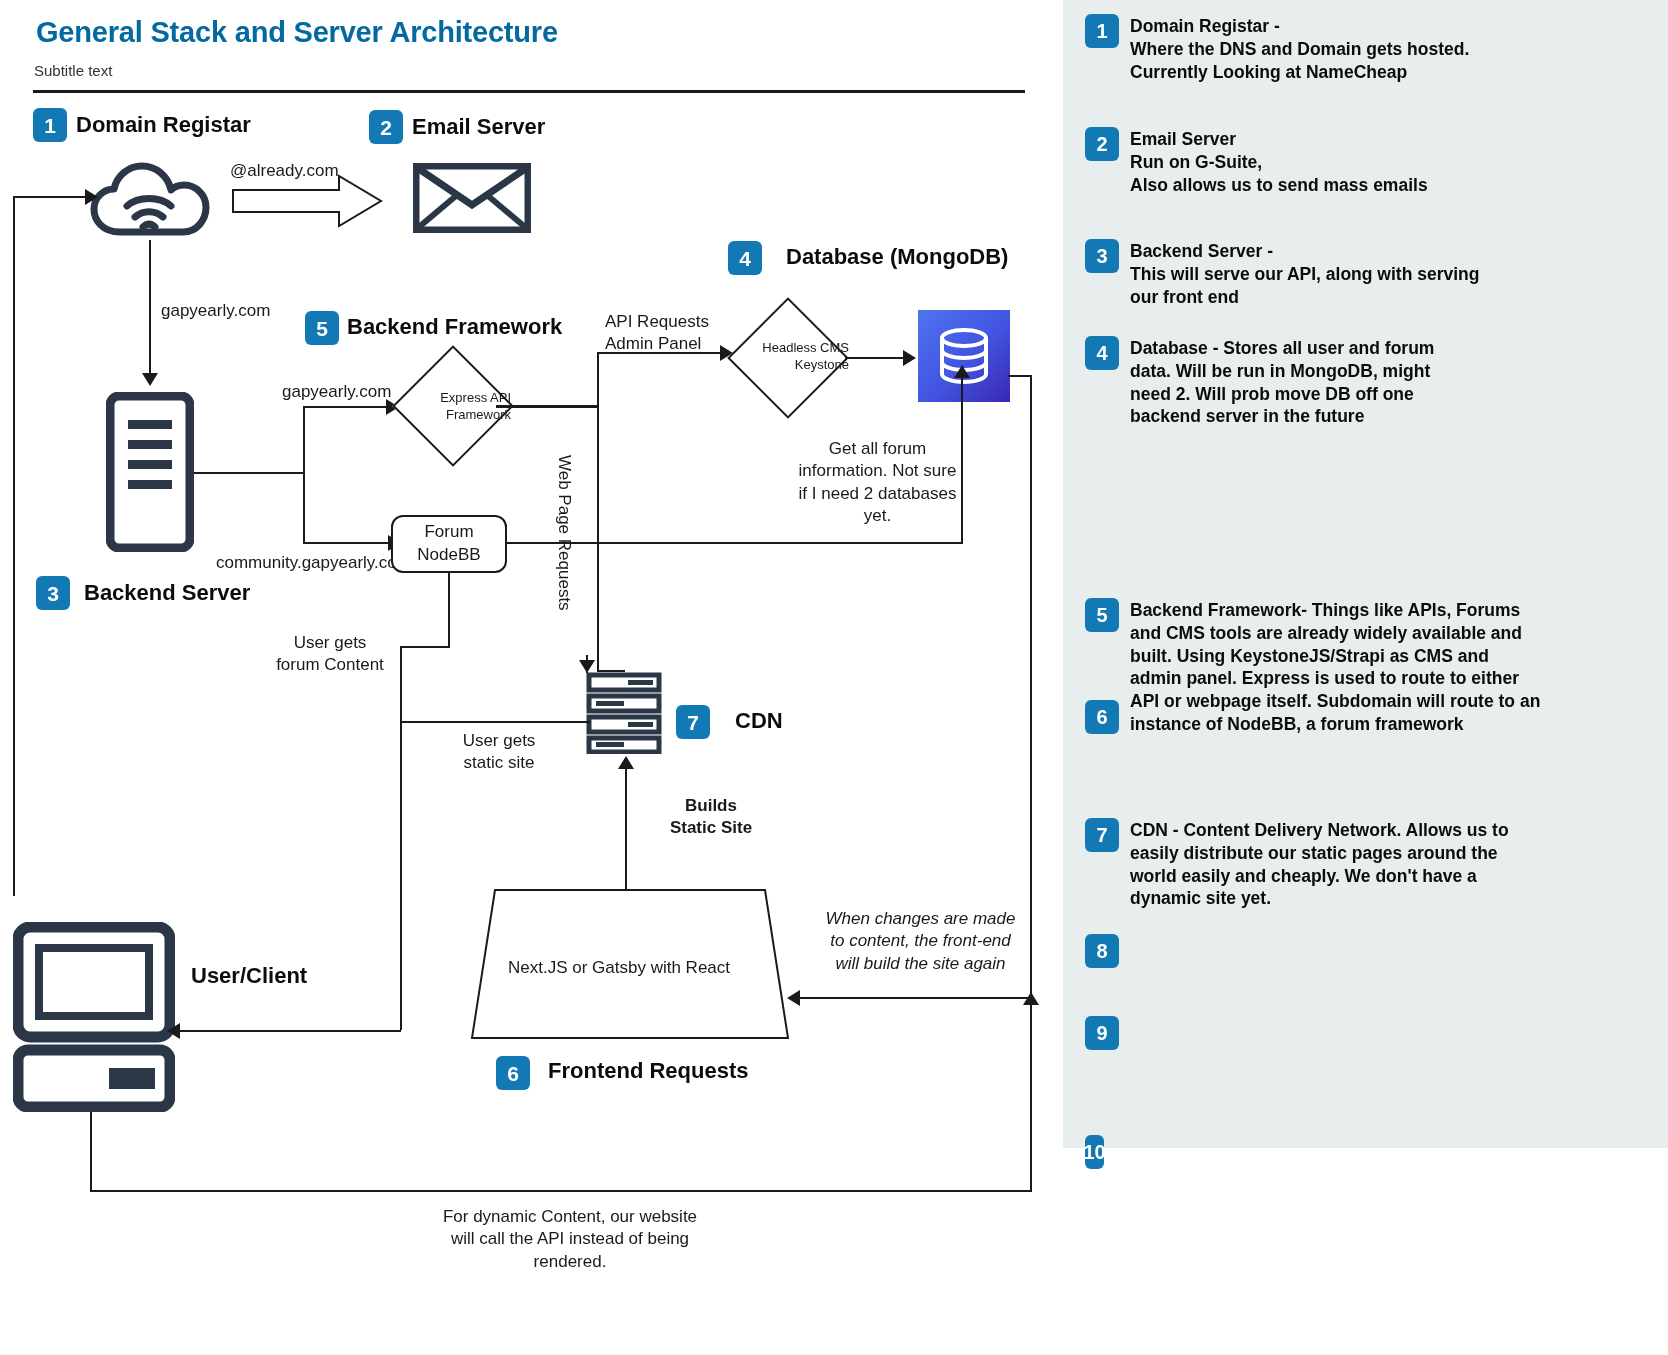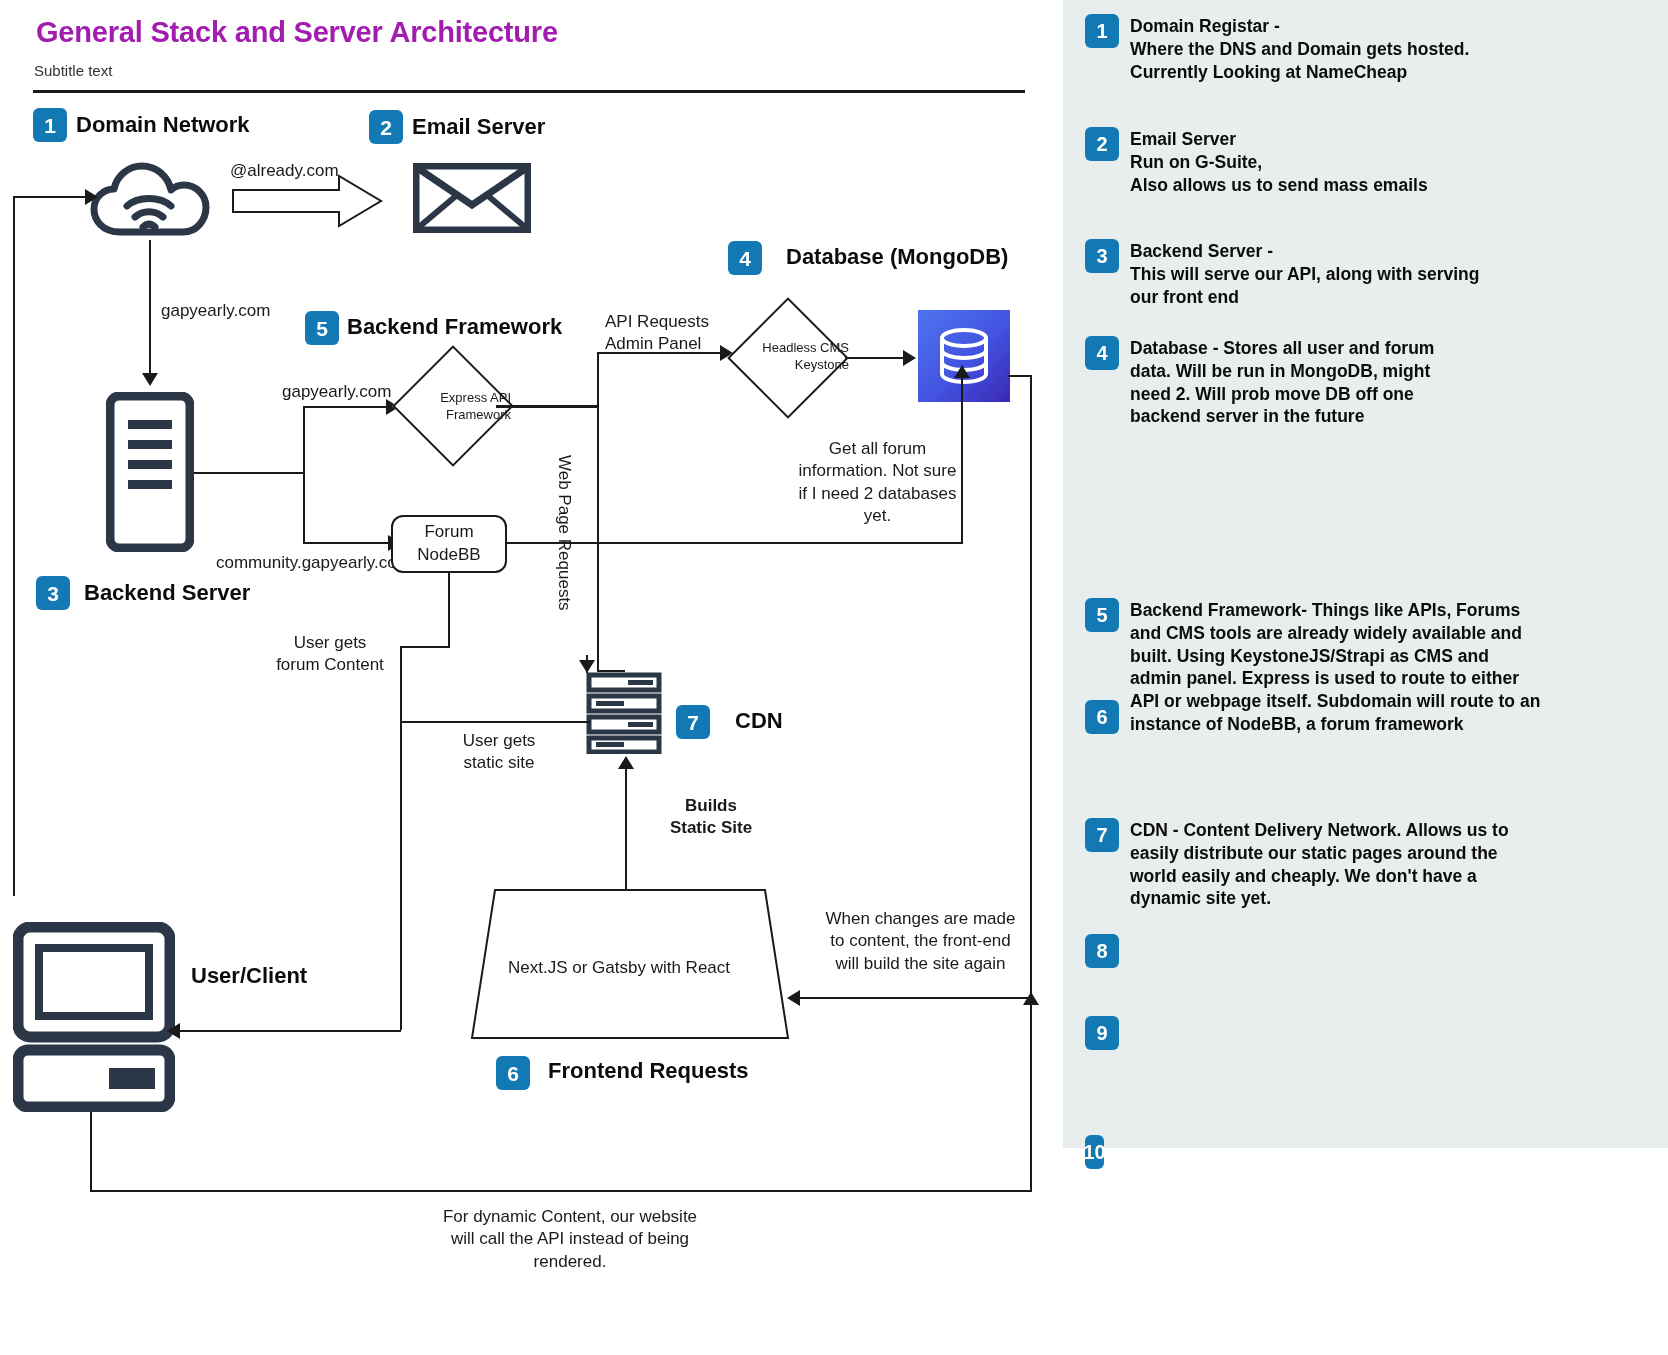--- a/index.html
+++ b/index.html
@@ -15,21 +15,21 @@
     overflow: hidden;
     background: #ffffff;
   }
 
   
   #diagram-title {
     position: absolute;
     left: 36px; top: 16px;
     font-size: 29px;
     font-weight: bold;
-    color: #a21caf;
+    color: #0369a1;
     letter-spacing: -0.2px;
     white-space: nowrap;
   }
   #diagram-subtitle {
     position: absolute;
     left: 34px; top: 62px;
     font-size: 15px;
     color: #333333;
   }
   #header-rule {
@@ -150,21 +150,21 @@
 </head>
 <body>
 
 <div id="page">
 
   <div id="diagram-title">General Stack and Server Architecture</div>
   <div id="diagram-subtitle">Subtitle text</div>
   <div id="header-rule"></div>
 
   <div class="badge" style="left:33px; top:108px;">1</div>
-  <div class="node-title" style="left:76px; top:112px;">Domain Network</div>
+  <div class="node-title" style="left:76px; top:112px;">Domain Registar</div>
 
   <div style="position:absolute; left:86px; top:160px; width:130px; height:80px;">
     <svg width="130" height="80" viewBox="0 0 130 80">
       <path d="M34 72 C16 72 8 60 8 49 C8 38 17 29 28 29 C31 15 43 6 56 6 C70 6 82 16 85 30 C88 27 93 25 98 25 C110 25 120 35 120 47 C120 60 111 72 97 72 Z" fill="none" stroke="#2b3647" stroke-width="7" stroke-linejoin="round"></path>
       <path d="M41 46 C52 36 74 36 85 46" fill="none" stroke="#2b3647" stroke-width="7" stroke-linecap="round"></path>
       <path d="M49 57 C57 50 69 50 77 57" fill="none" stroke="#2b3647" stroke-width="7" stroke-linecap="round"></path>
       <path d="M57 67 C61 63 65 63 69 67" fill="none" stroke="#2b3647" stroke-width="7" stroke-linecap="round"></path>
     </svg>
   </div>
 
@@ -326,21 +326,21 @@
 
   <div style="position:absolute; left:470px; top:888px; width:320px; height:152px;">
     <svg width="320" height="152" viewBox="0 0 320 152" preserveAspectRatio="none">
       <polygon points="25,2 295,2 318,150 2,150" fill="#ffffff" stroke="#1a1a1a" stroke-width="2"></polygon>
     </svg>
   </div>
   <div class="dtext" style="left:508px; top:957px;">Next.JS or Gatsby with React</div>
   <div class="badge" style="left:496px; top:1056px;">6</div>
   <div class="node-title" style="left:548px; top:1058px;">Frontend Requests</div>
 
-  <div class="dtext multi center" style="left:808px; top:908px; width:225px;">
+  <div class="dtext multi center" style="left:808px; top:908px; width:225px;font-style:italic;">
     <div>When changes are made</div>
     <div>to content, the front-end</div>
     <div>will build the site again</div>
   </div>
   <div class="ln-h" style="left:800px; top:997px; width:232px;"></div>
   <div class="ar ar-l" style="left:787px; top:990px;"></div>
   <div class="ln-v" style="left:1030px; top:375px; height:624px;"></div>
   <div class="ln-h" style="left:1008px; top:375px; width:24px;"></div>
 
   <div style="position:absolute; left:13px; top:922px; width:162px; height:190px;">

